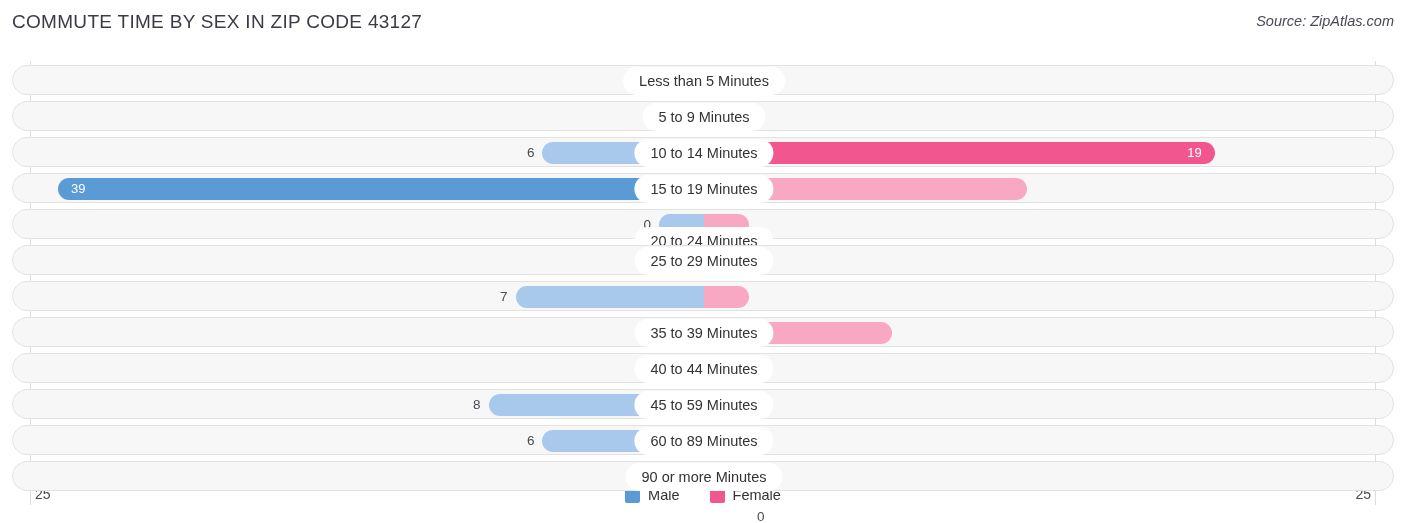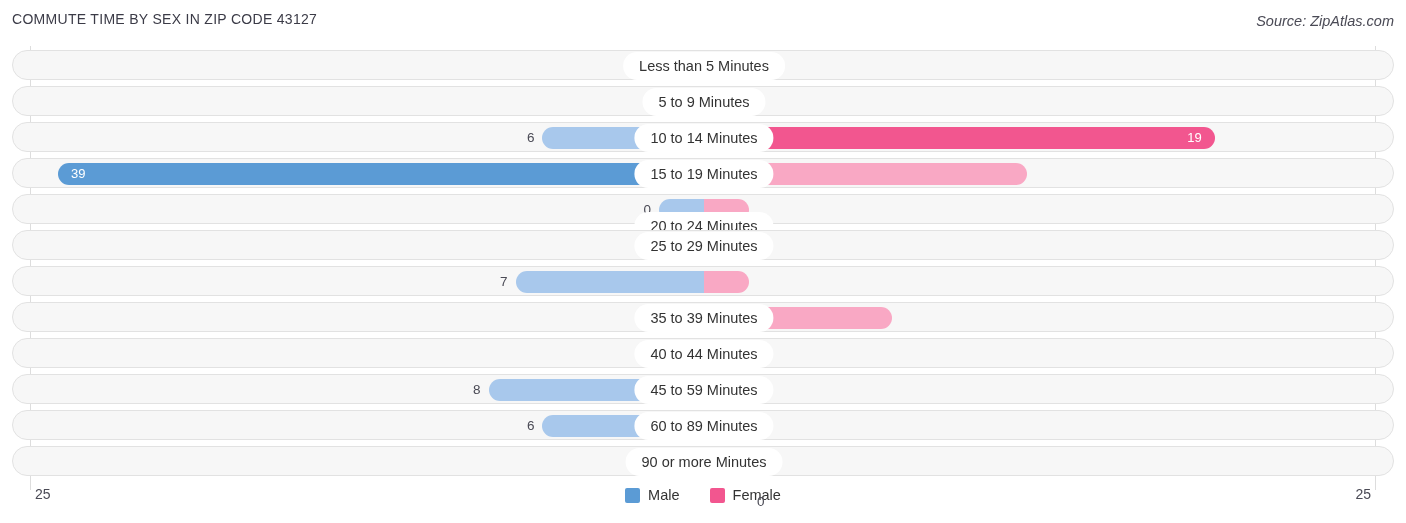--- a/index.html
+++ b/index.html
@@ -26,40 +26,40 @@
   #header {
     position: absolute;
     left: 0; top: 0;
     width: 1406px;
     height: 46px;
   }
   #chart-title {
     position: absolute;
     left: 12px;
     top: 11px;
-    font-size: 14px;
+    font-size: 19px;
     letter-spacing: 0.3px;
     color: #3b3b47;
     white-space: nowrap;
   }
   #chart-source {
     position: absolute;
     right: 12px;
     top: 13px;
     font-size: 14.5px;
     font-style: italic;
     color: #4a4a55;
     white-space: nowrap;
   }
 
   
   #plot {
     position: absolute;
     left: 0;
-    top: 46px;
+    top: 61px;
     width: 1218px;
     height: 436px;
   }
 
   .gridline {
     position: absolute;
     top: 0;
     bottom: -8px;
     width: 1px;
     background: #dddddd;

